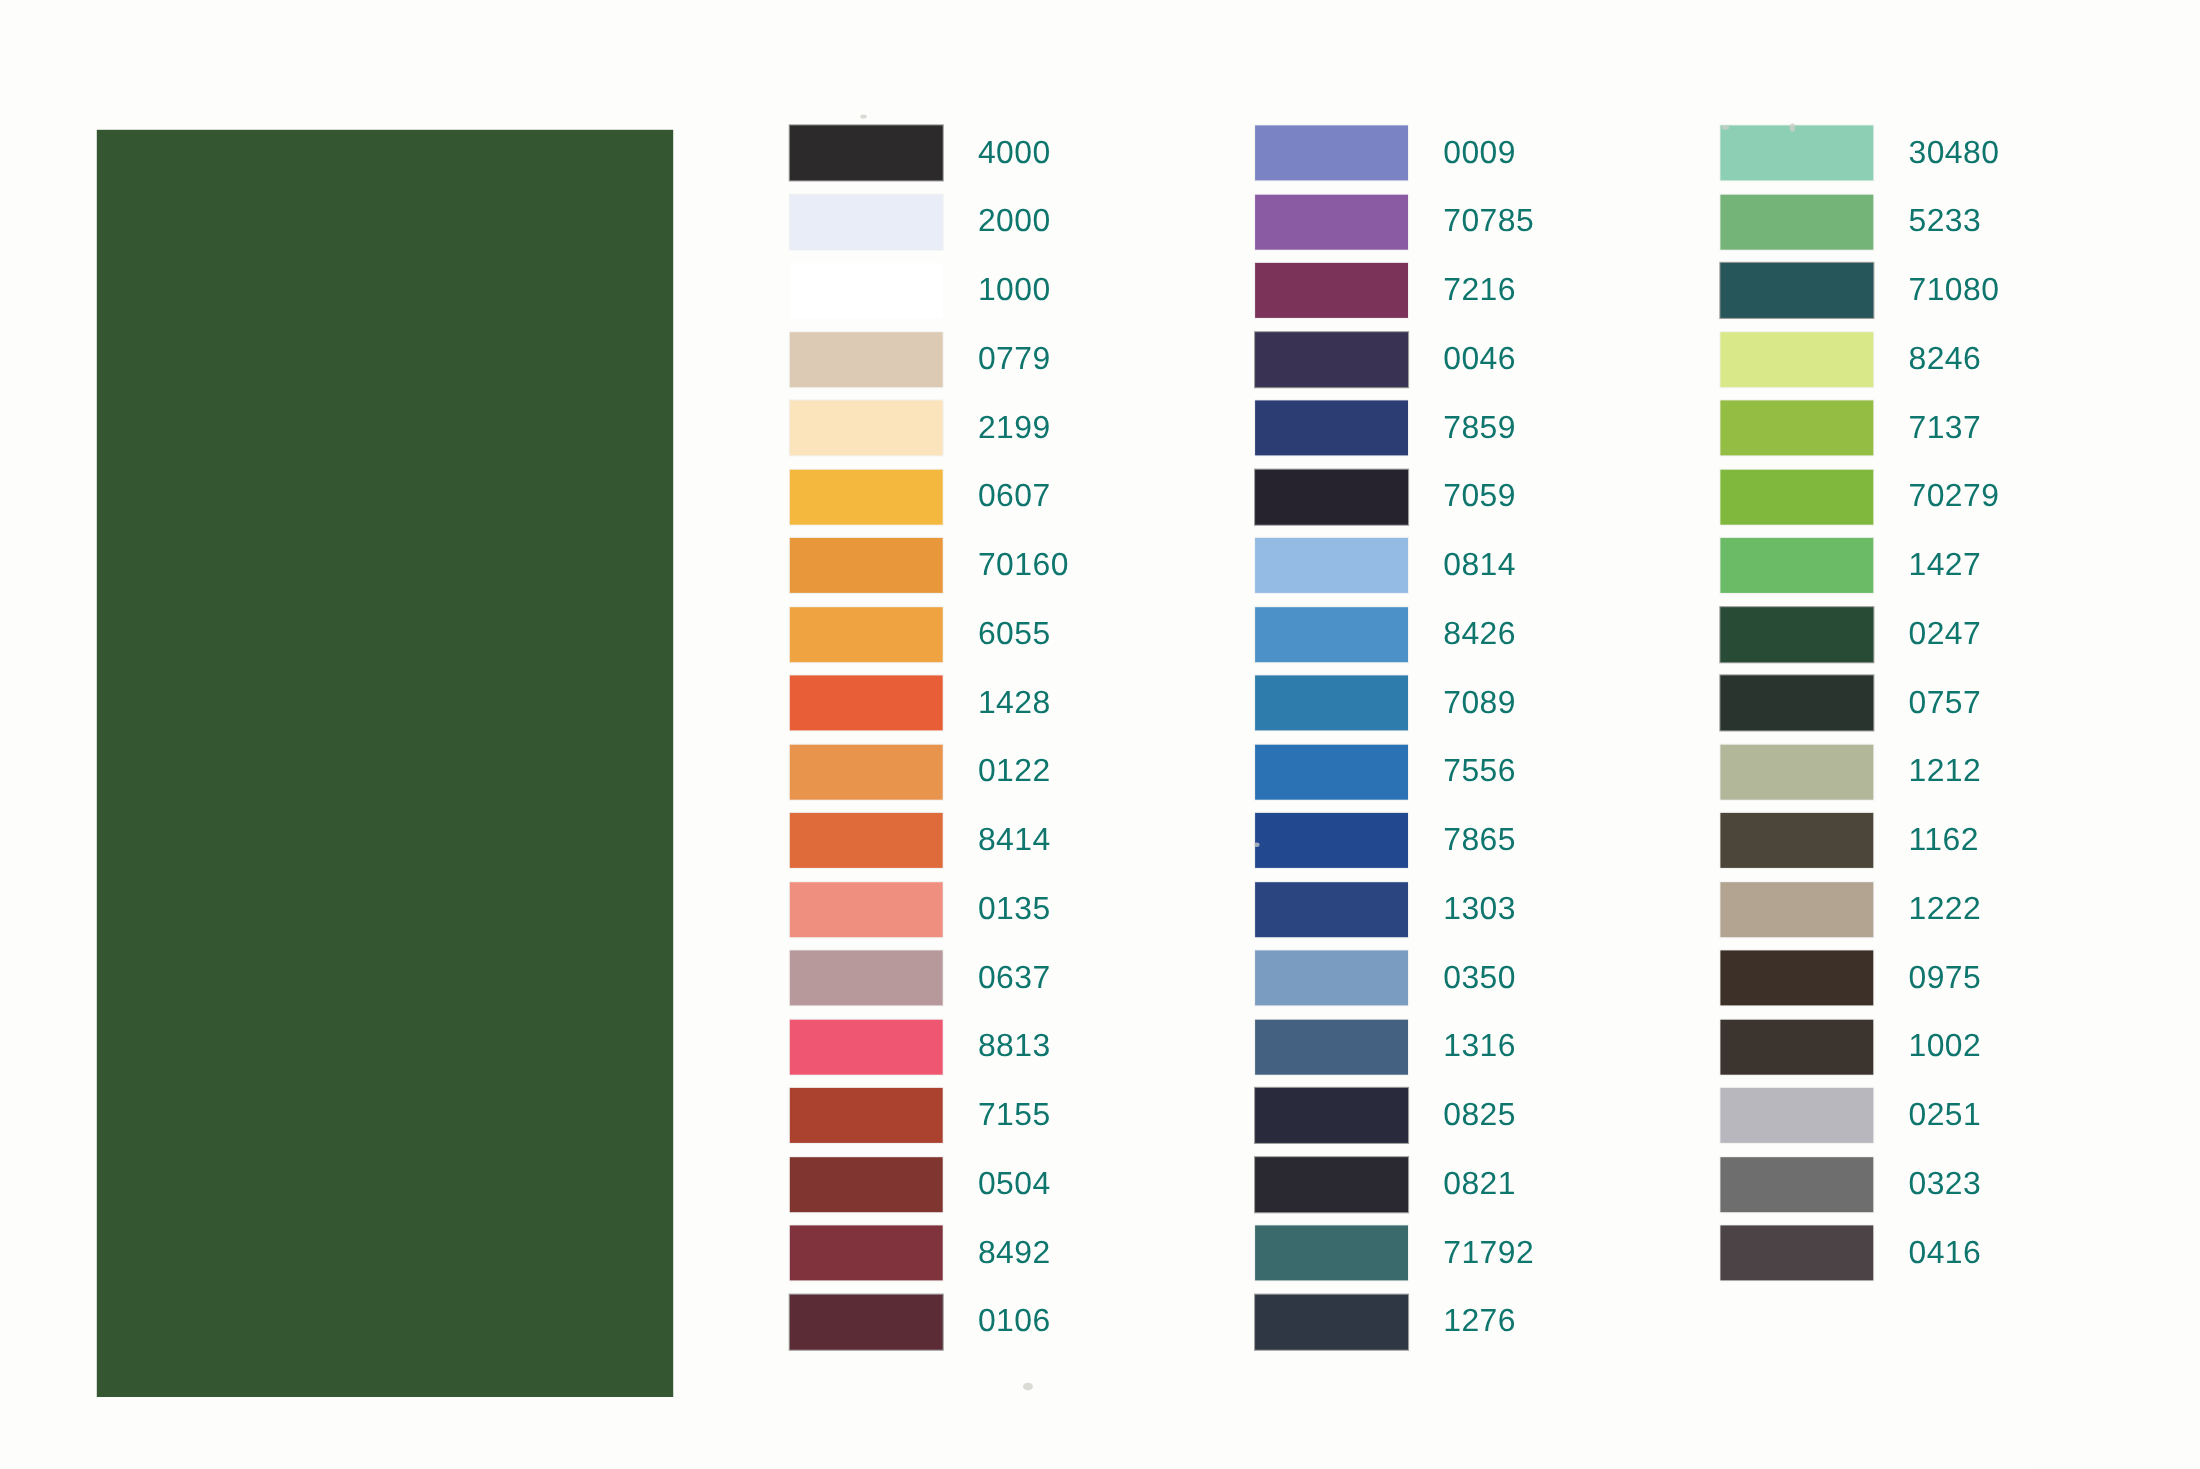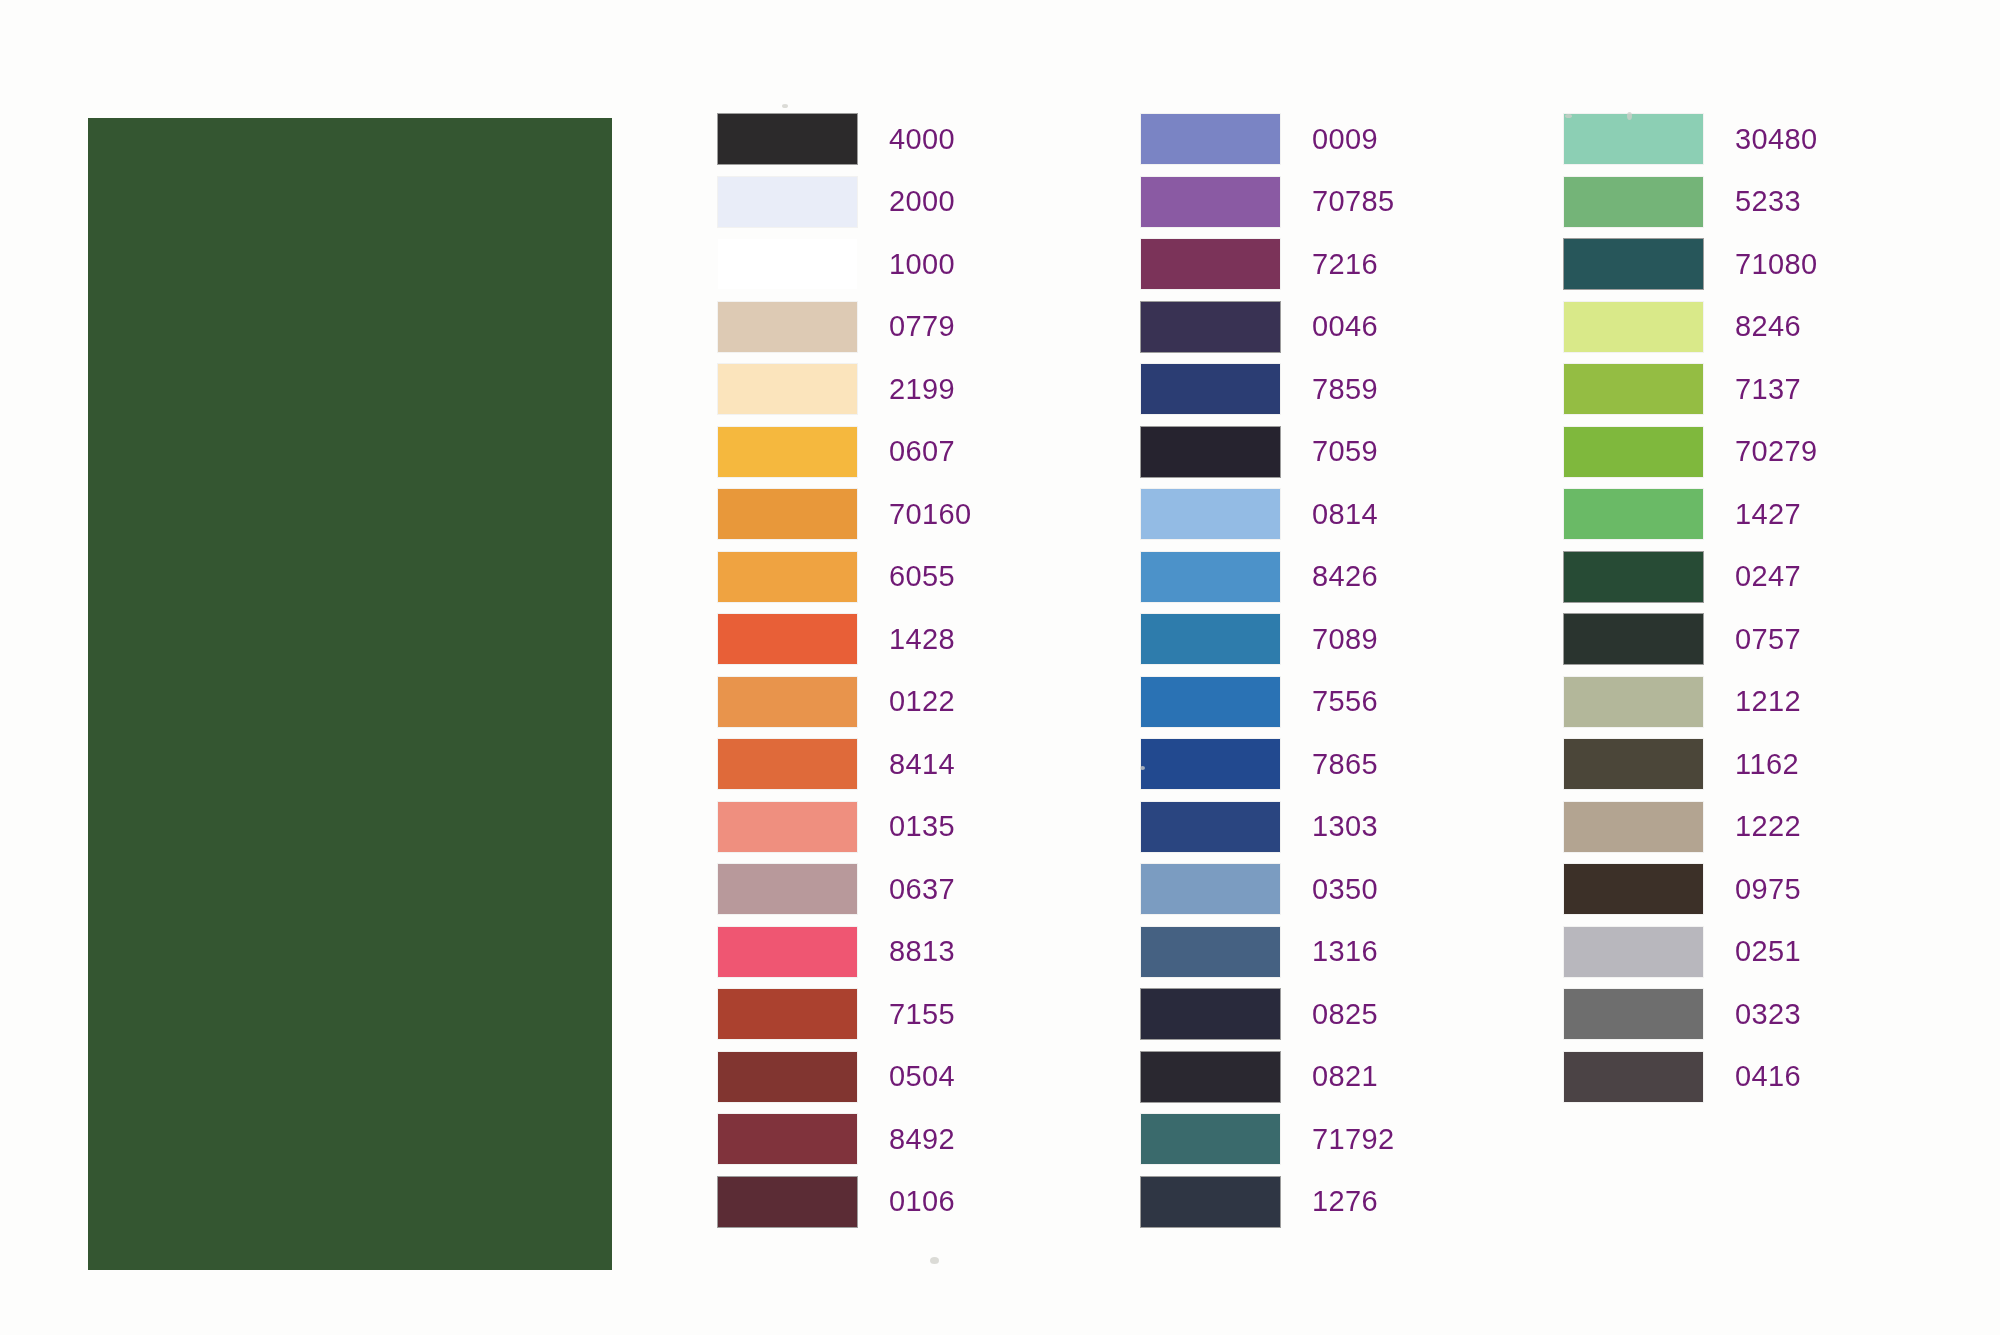--- a/index.html
+++ b/index.html
@@ -62,21 +62,21 @@
     box-sizing: border-box;
   }
   .swatch-chip.edged {
     box-shadow: 0 0 0 1px rgba(0,0,0,0.38);
   }
   .swatch-chip.faint {
     box-shadow: 0 0 0 1px rgba(0,0,0,0.045);
   }
   .swatch-label {
     font-size: 29px;
-    color: #701a75;
+    color: #0f766e;
     letter-spacing: 0.4px;
     padding-left: 23px;
     white-space: nowrap;
     font-weight: 400;
   }
 
   
   .speck {
     position: absolute;
     background: #cfcfc9;
@@ -386,20 +386,26 @@
           <div class="swatch-label">1222</div>
         </div>
         <div class="swatch-row">
           <div class="swatch-chip-wrap">
             <div class="swatch-chip faint" title="0975" style="background: rgb(60, 48, 40);"></div>
           </div>
           <div class="swatch-label">0975</div>
         </div>
         <div class="swatch-row">
           <div class="swatch-chip-wrap">
+            <div class="swatch-chip faint" title="1002" style="background: rgb(60, 52, 47);"></div>
+          </div>
+          <div class="swatch-label">1002</div>
+        </div>
+        <div class="swatch-row">
+          <div class="swatch-chip-wrap">
             <div class="swatch-chip faint" title="0331" style="background: rgb(184, 183, 189);"></div>
           </div>
           <div class="swatch-label">0251</div>
         </div>
         <div class="swatch-row">
           <div class="swatch-chip-wrap">
             <div class="swatch-chip faint" title="0323" style="background: rgb(110, 110, 110);"></div>
           </div>
           <div class="swatch-label">0323</div>
         </div>

